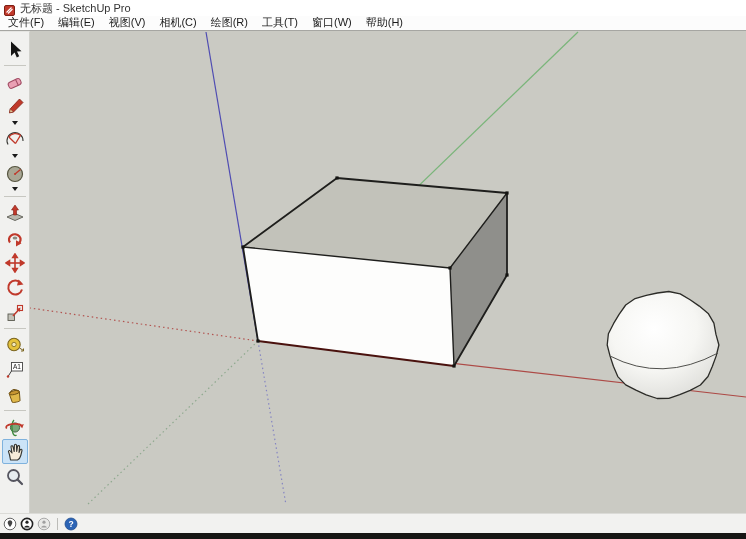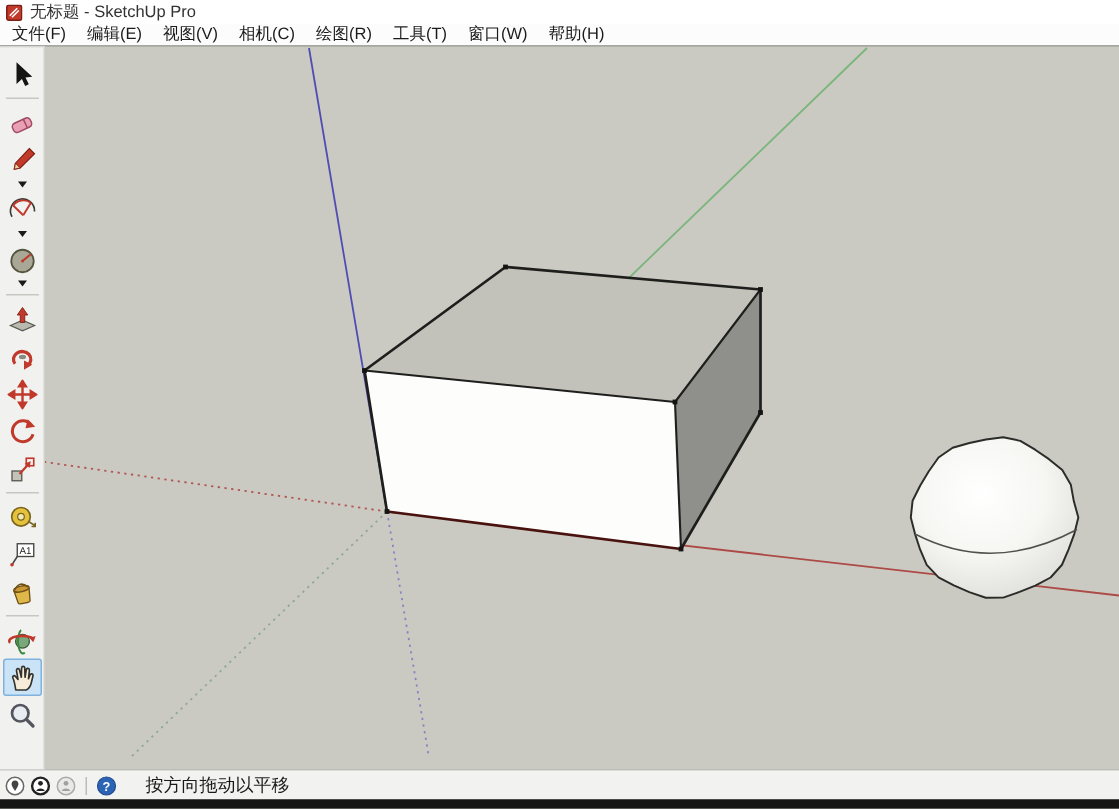--- a/index.html
+++ b/index.html
@@ -1,21 +1,21 @@
 <!DOCTYPE html>
 <html><head>
 <meta charset="utf-8">
 <style>
   html,body { margin:0; padding:0; }
   body {
     width:746px; height:539px; overflow:hidden; background:#141412;
     font-family:"Liberation Sans", sans-serif; -webkit-font-smoothing:antialiased;
   }
   .titlebar {
-    height:16px; background:#ffffff; display:flex; align-items:center;
+    height:16px; background:#ffffff; display:flex; align-items:flex-end;
     padding-left:4px; gap:5px; font-size:11px; color:#333; line-height:16px;
   }
   .menubar {
     height:14px; background:#fcfcfc; border-bottom:1px solid #a6a6a2;
     display:flex; align-items:flex-end; font-size:11px; color:#1b1b1b; padding-left:1px;
   }
   .menu-item { padding:0 7px; cursor:default; white-space:nowrap; }
   .main { display:flex; height:482px; }
   .toolbar {
     width:30px; background:#f1f1ef; border-right:1px solid #d2d2cd;
@@ -300,16 +300,15 @@
   <svg class="sb-icon" viewBox="0 0 14 14">
     <circle cx="7" cy="7" r="5.8" fill="#e9e9e7" stroke="#aaa" stroke-width="1"></circle>
     <circle cx="7" cy="5.2" r="1.6" fill="#a0a0a0"></circle>
     <path d="M4.2,10.4 C4.5,8.1 9.5,8.1 9.8,10.4 Z" fill="#a0a0a0"></path>
   </svg>
   <span class="sb-divider"></span>
   <svg class="sb-icon" viewBox="0 0 14 14">
     <circle cx="7" cy="7" r="6" fill="#2c64b5" stroke="#1f4c8f" stroke-width="0.8"></circle>
     <text x="7" y="10" text-anchor="middle" font-size="8.5" font-weight="bold" fill="#ffffff">?</text>
   </svg>
-  <span class="sb-hint">按方向拖动以平移</span>
 </div>
 
 <div class="taskbar"></div>
 
 </body></html>

